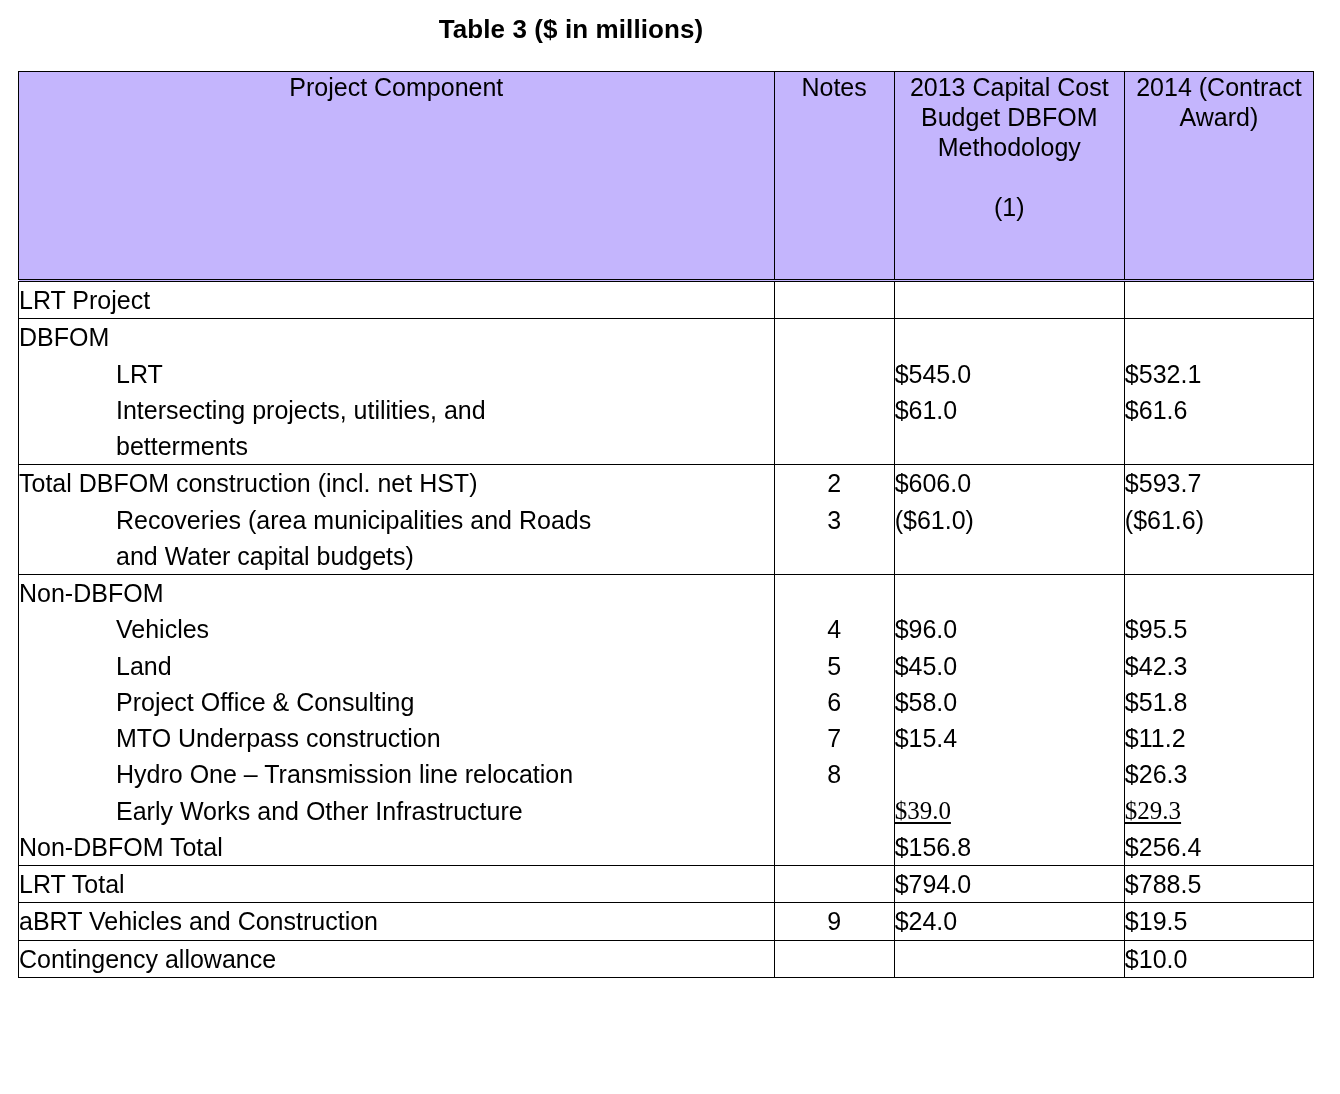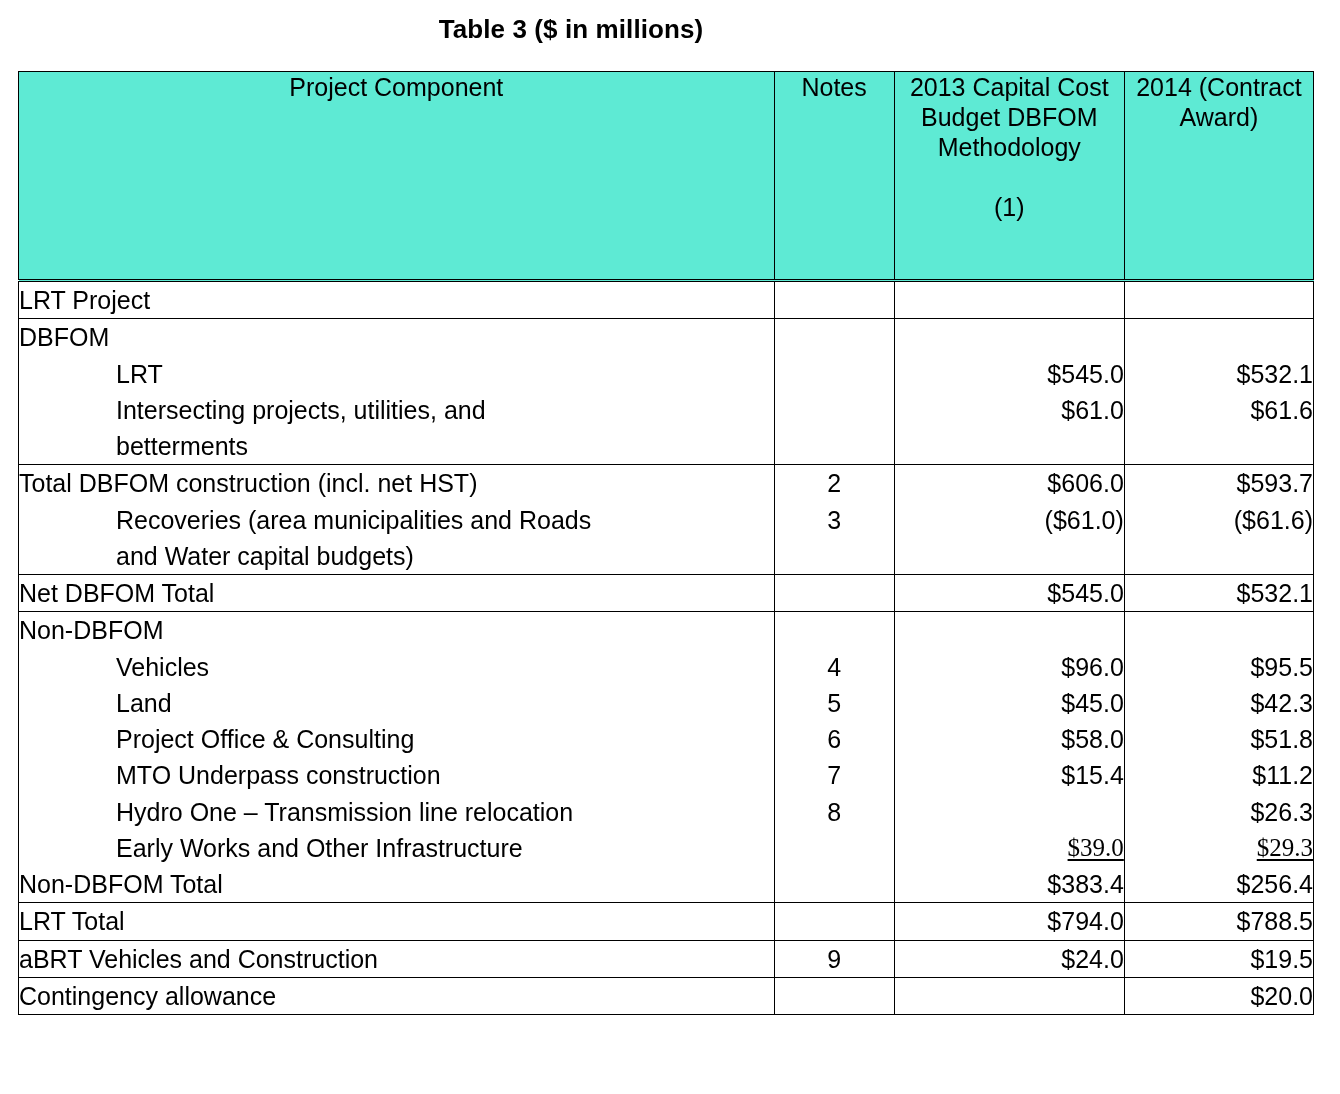--- a/index.html
+++ b/index.html
@@ -48,21 +48,21 @@
     vertical-align: top;
     font-weight: normal;
   }
   
   col.c-component { width: 755px; }
   col.c-notes     { width: 120px; }
   col.c-2013      { width: 230px; }
   col.c-2014      { width: 189px; }
 
   thead th {
-    background: #5eead4;
+    background: #c4b5fd;
     font-weight: bold;
     text-align: center;
     border-top: 2px solid #000000;
     border-bottom: 1px solid #000000;
     padding: 8px 6px 6px 6px;
     line-height: 1.20;
     vertical-align: top;
   }
   thead th.th-component { vertical-align: top; }
   thead tr { height: 209px; }
@@ -76,21 +76,21 @@
     line-height: 1.45;
     white-space: pre-wrap;
   }
   td.cell-notes {
     text-align: center;
     padding: 3px 6px 5px 6px;
     line-height: 1.45;
     white-space: pre-wrap;
   }
   td.cell-num {
-    text-align: right;
+    text-align: left;
     padding: 3px 11px 5px 6px;
     line-height: 1.45;
     white-space: pre-wrap;
   }
   .ln { display: block; }
   .ln.blank { visibility: hidden; }
   .ln.ul { text-decoration: underline; text-underline-offset: 3px; font-family: Liberation Serif, serif; }
   .indent-1 { padding-left: 97px; }
   tbody tr.last-body-row > td { border-bottom: 2px solid #000000; }
 </style>
@@ -134,46 +134,40 @@
             <td class="cell-num"><span class="ln blank">&nbsp;</span><span class="ln">$545.0</span><span class="ln">$61.0</span></td>
             <td class="cell-num"><span class="ln blank">&nbsp;</span><span class="ln">$532.1</span><span class="ln">$61.6</span></td>
           </tr>
           <tr>
             <td class="cell-component"><span class="ln">Total DBFOM construction (incl. net HST)</span><span class="ln indent-1">Recoveries (area municipalities and Roads</span><span class="ln indent-1">and Water capital budgets)</span></td>
             <td class="cell-notes"><span class="ln">2</span><span class="ln">3</span></td>
             <td class="cell-num"><span class="ln">$606.0</span><span class="ln">($61.0)</span></td>
             <td class="cell-num"><span class="ln">$593.7</span><span class="ln">($61.6)</span></td>
           </tr>
           <tr>
-            <td class="cell-component"><span class="ln">Net DBFOM Total</span></td>
-            <td class="cell-notes"></td>
-            <td class="cell-num"><span class="ln">$545.0</span></td>
-            <td class="cell-num"><span class="ln">$532.1</span></td>
-          </tr>
-          <tr>
             <td class="cell-component"><span class="ln">Non-DBFOM</span><span class="ln indent-1">Vehicles</span><span class="ln indent-1">Land</span><span class="ln indent-1">Project Office &amp; Consulting</span><span class="ln indent-1">MTO Underpass construction</span><span class="ln indent-1">Hydro One – Transmission line relocation</span><span class="ln indent-1">Early Works and Other Infrastructure</span><span class="ln">Non-DBFOM Total</span></td>
             <td class="cell-notes"><span class="ln blank">&nbsp;</span><span class="ln">4</span><span class="ln">5</span><span class="ln">6</span><span class="ln">7</span><span class="ln">8</span></td>
-            <td class="cell-num"><span class="ln blank">&nbsp;</span><span class="ln">$96.0</span><span class="ln">$45.0</span><span class="ln">$58.0</span><span class="ln">$15.4</span><span class="ln blank">&nbsp;</span><span class="ln ul">$39.0</span><span class="ln">$383.4</span></td>
+            <td class="cell-num"><span class="ln blank">&nbsp;</span><span class="ln">$96.0</span><span class="ln">$45.0</span><span class="ln">$58.0</span><span class="ln">$15.4</span><span class="ln blank">&nbsp;</span><span class="ln ul">$39.0</span><span class="ln">$156.8</span></td>
             <td class="cell-num"><span class="ln blank">&nbsp;</span><span class="ln">$95.5</span><span class="ln">$42.3</span><span class="ln">$51.8</span><span class="ln">$11.2</span><span class="ln">$26.3</span><span class="ln ul">$29.3</span><span class="ln">$256.4</span></td>
           </tr>
           <tr>
             <td class="cell-component"><span class="ln">LRT Total</span></td>
             <td class="cell-notes"></td>
             <td class="cell-num"><span class="ln">$794.0</span></td>
             <td class="cell-num"><span class="ln">$788.5</span></td>
           </tr>
           <tr>
             <td class="cell-component"><span class="ln">aBRT Vehicles and Construction</span></td>
             <td class="cell-notes"><span class="ln">9</span></td>
             <td class="cell-num"><span class="ln">$24.0</span></td>
             <td class="cell-num"><span class="ln">$19.5</span></td>
           </tr>
           <tr>
             <td class="cell-component"><span class="ln">Contingency allowance</span></td>
             <td class="cell-notes"></td>
             <td class="cell-num"></td>
-            <td class="cell-num"><span class="ln">$20.0</span></td>
+            <td class="cell-num"><span class="ln">$10.0</span></td>
           </tr>
         </tbody>
     </table>
   </div>
 
 </div>
 
 </body></html>

